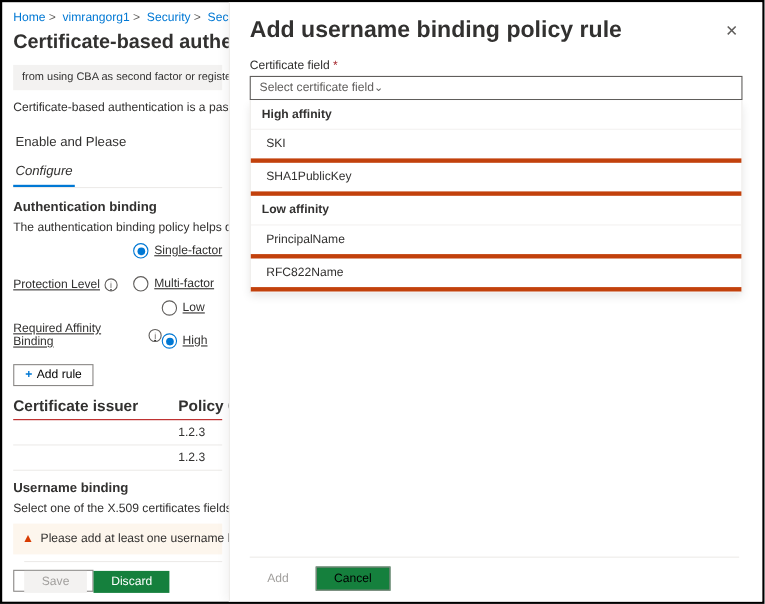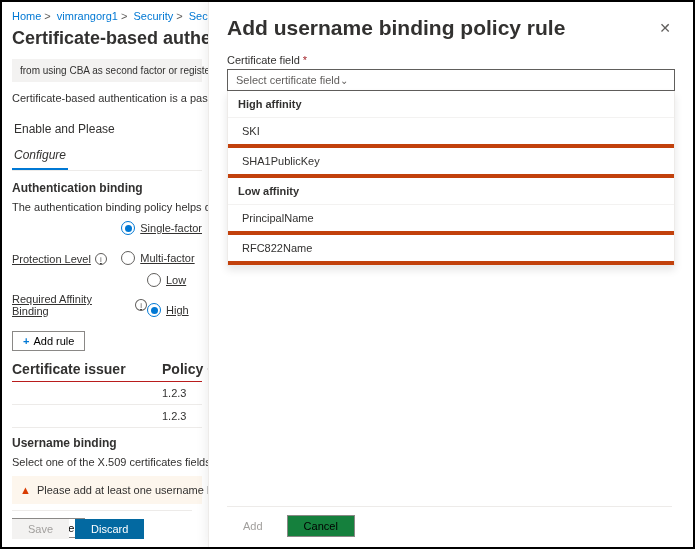--- a/index.html
+++ b/index.html
@@ -27,24 +27,24 @@
   .add-rule-btn { border: 1px solid #8a8886; background: #fff; padding: 3px 10px; font-size: 11px; display: inline-flex; align-items: center; gap: 4px; cursor: pointer; margin: 6px 0; }
   .plus { color: #0078d4; font-weight: 600; }
   .tbl-head { border-bottom: 1px solid #b91c1c; padding: 4px 0; font-size: 14px; font-weight: 600; display: flex; }
   .tbl-head .c1 { flex: 1; }
   .tbl-head .c2 { width: 40px; white-space: nowrap; }
   .tbl-row { border-bottom: 1px solid #edebe9; padding: 5px 0; font-size: 11px; display: flex; }
   .tbl-row .c1 { flex: 1; white-space: nowrap; }
   .tbl-row .c2 { width: 40px; white-space: nowrap; }
   .warn-banner { background: #fdf6ed; padding: 8px; font-size: 11px; margin: 8px 0; display: flex; align-items: center; gap: 6px; white-space: nowrap; }
   .warn-ico { color: #d83b01; }
-  .footer { position: absolute; bottom: 8px; left: 10px; display: flex; gap: 6px; border-top: 1px solid #edebe9; padding-top: 8px; width: 180px; }
+  .footer { position: absolute; bottom: 8px; left: 20px; display: flex; gap: 6px; border-top: 1px solid #edebe9; padding-top: 8px; width: 180px; }
   .footer button { border: none; padding: 4px 16px; font-size: 11px; cursor: pointer; }
   .btn-save { background: #f3f2f1; color: #a19f9d; }
-  .btn-discard { background: #0369a1; color: #fff; }
+  .btn-discard { background: #15803d; color: #fff; }
   
   .panel { position: absolute; top: 0; right: 0; width: 485px; height: 100%; background: #fff; border-left: 1px solid #edebe9; box-shadow: -3px 0 10px rgba(0,0,0,0.06); padding: 14px 18px; }
   .panel-head { display: flex; justify-content: space-between; align-items: center; margin-bottom: 14px; }
   .panel-title { font-size: 21px; font-weight: 600; }
   .close-x { font-size: 14px; color: #605e5c; cursor: pointer; padding: 2px 4px; }
   .field-label { font-size: 11px; color: #323130; margin-bottom: 3px; }
   .field-label .req { color: #a4262c; }
   .dropdown { border: 1px solid #605e5c; padding: 4px 8px; font-size: 11px; display: flex; justify-content: flex-start; align-items: center; cursor: pointer; background: #fff; color: #605e5c; }
   .chev { font-size: 10px; color: #605e5c; }
   .dropdown-list { border: 1px solid #edebe9; border-top: none; background: #fff; box-shadow: 0 4px 8px rgba(0,0,0,0.1); }

